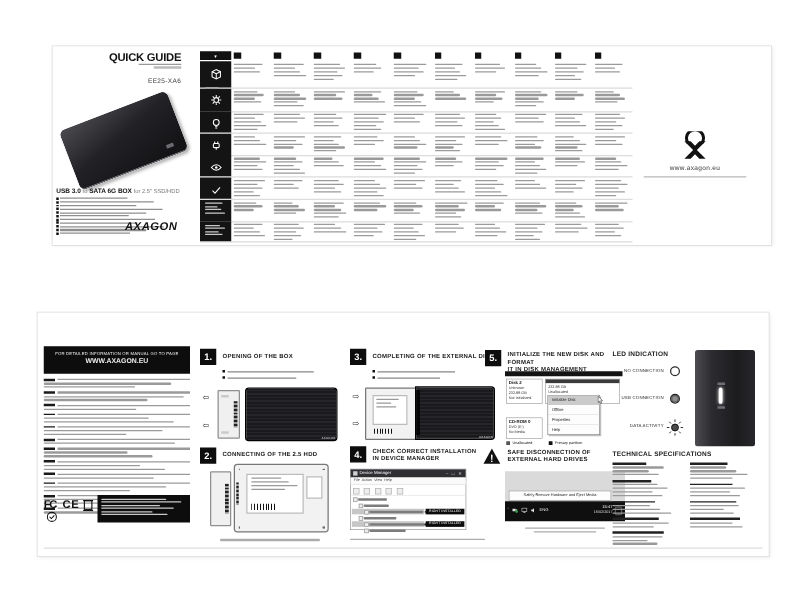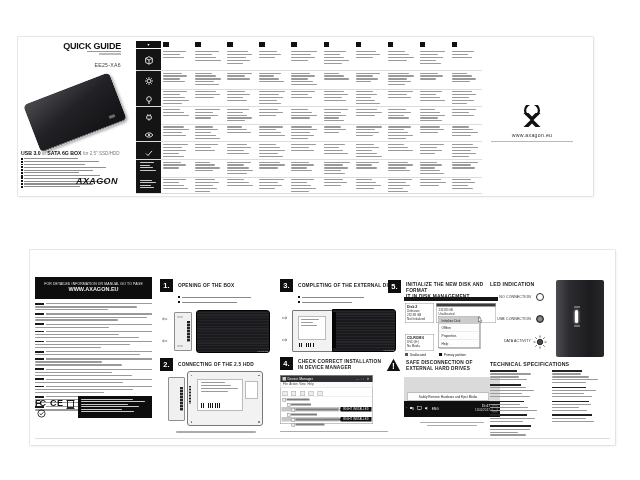--- a/index.html
+++ b/index.html
@@ -56,21 +56,21 @@
   
   .grp{margin-bottom:3.4px;}
   .grp b{display:block;height:1.8px;background:#222;margin-bottom:1.7px;}
   
   .ledlabel{position:absolute;width:120px;text-align:right;font-size:7px;letter-spacing:.3px;color:#2a2a2a;}
   .cap{background:#ababab;height:1.6px;border-radius:1px;}
 </style>
 </head>
 <body>
 
-<div class="page" style="left:18px;top:37px;width:575px;height:159px;">
+<div class="page" style="left:42px;top:37px;width:575px;height:159px;">
 
   <div class="a" style="left:25px;top:4px;width:78px;text-align:right;font-size:9px;font-weight:900;letter-spacing:-.2px;">QUICK GUIDE</div>
   <div class="a" style="left:25px;top:14px;width:78px;">
     <i class="a" style="right:0;top:0;width:34px;height:1.2px;background:#999;"></i>
     <i class="a" style="right:0;top:2.4px;width:22px;height:1.2px;background:#bbb;"></i>
   </div>
   <div class="a" style="left:25px;top:25px;width:78px;text-align:right;font-size:5.2px;color:#444;letter-spacing:.3px;">EE25-XA6</div>
 
   <div class="a" style="left:3px;top:34px;width:106px;height:80px;">
     <div class="a" style="left:8px;top:16px;width:92px;height:50px;border-radius:5px;

